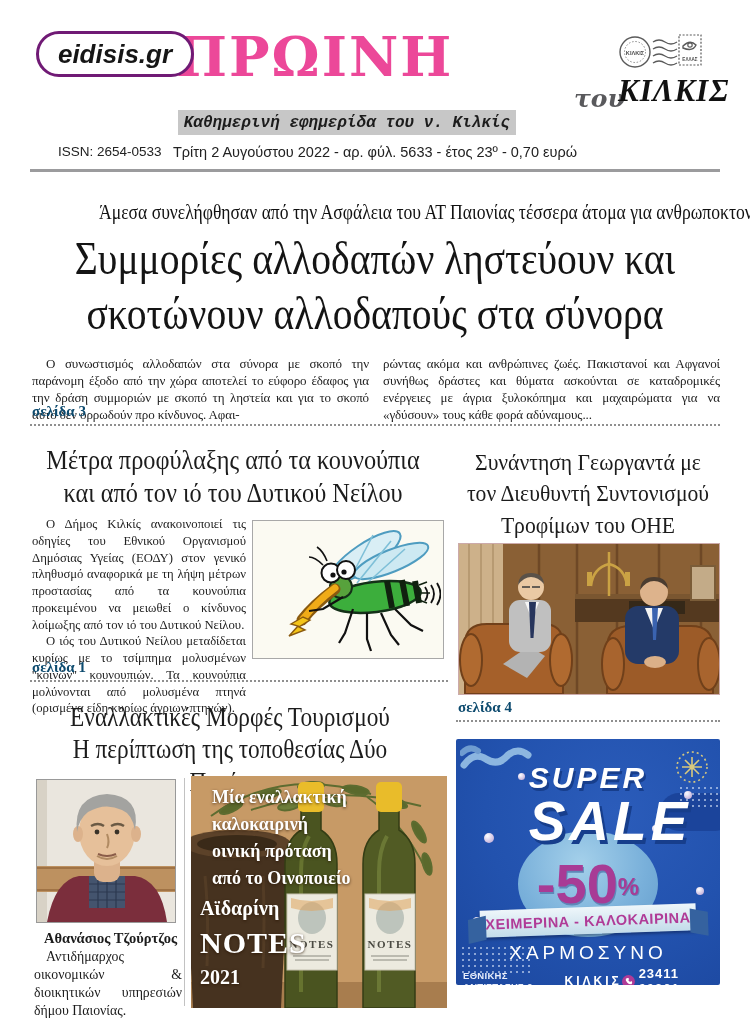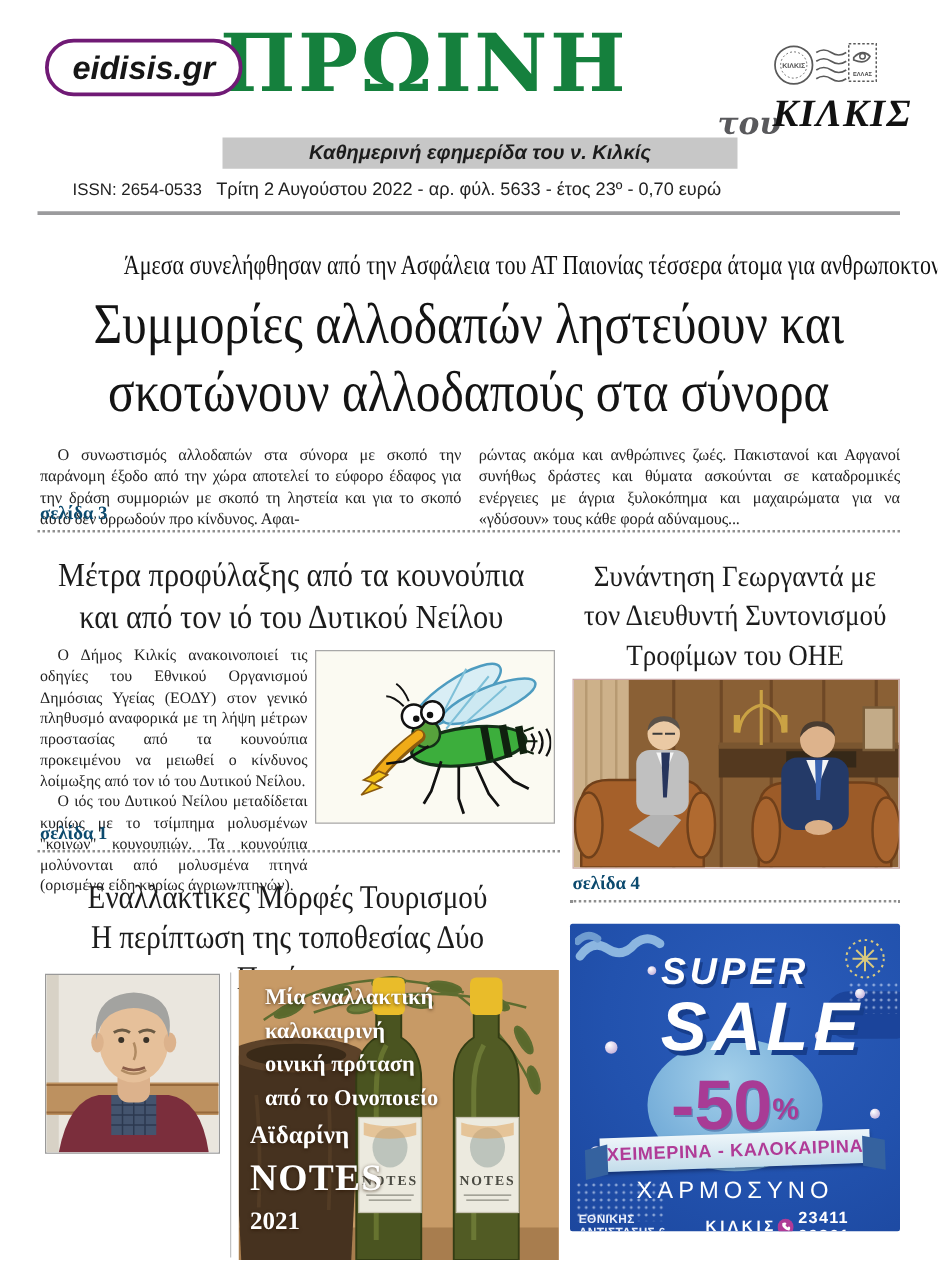--- a/index.html
+++ b/index.html
@@ -2,30 +2,30 @@
 <html><head>
 <meta charset="utf-8">
 <style>
   html,body{margin:0;padding:0;background:#ffffff;}
   .page{position:relative;width:750px;height:1020px;background:#fff;overflow:hidden;
         font-family:"Liberation Serif","DejaVu Serif",serif;color:#1a1a1a;}
   
   .logo-pill{position:absolute;left:36px;top:31px;width:152px;height:40px;border:3px solid #701a75;
              border-radius:24px;display:flex;align-items:center;justify-content:center;
              font-family:"Liberation Sans","DejaVu Sans",sans-serif;font-weight:bold;font-size:26px;color:#161616;background:#fff;z-index:3;font-style:italic;}
-  .masthead{position:absolute;left:176px;top:20px;font-family:"DejaVu Serif",serif;font-weight:bold;
-            font-size:64px;line-height:1;color:#15803d;letter-spacing:2px;z-index:2;}
+  .masthead{position:absolute;left:176px;top:30px;font-family:"DejaVu Serif",serif;font-weight:bold;
+            font-size:54px;line-height:1;color:#ec4899;letter-spacing:2px;z-index:2;}
   .m-tou{position:absolute;left:574px;top:84px;font-family:"DejaVu Serif",serif;font-style:italic;font-weight:bold;
          font-size:25px;color:#59595c;z-index:2;}
   .m-kilkis{position:absolute;left:618px;top:73px;font-style:italic;font-weight:bold;font-size:31px;color:#111;
             letter-spacing:1px;z-index:2;}
   .stamp{position:absolute;left:616px;top:30px;width:88px;height:48px;z-index:2;}
-  .subtitle-bar{position:absolute;left:178px;top:110px;width:412px;height:25px;background:#c7c7c7;
+  .subtitle-bar{position:absolute;left:178px;top:110px;width:338px;height:25px;background:#c7c7c7;
                 display:flex;align-items:center;justify-content:center;
-                font-family:Liberation Sans, sans-serif;font-style:italic;font-weight:bold;
+                font-family:Liberation Mono, monospace;font-style:italic;font-weight:bold;
                 font-size:16px;color:#1c1c1c;z-index:1;}
   .issn{position:absolute;left:58px;top:144px;font-family:"Liberation Sans",sans-serif;font-size:13.5px;color:#222;}
   .dateline{position:absolute;left:0;top:144px;width:750px;text-align:center;
             font-family:"Liberation Sans",sans-serif;font-size:14.5px;color:#222;}
   .rule-thick{position:absolute;left:30px;top:169px;width:690px;height:3px;background:#9b9b9d;}
   
   .kicker{position:absolute;left:30px;top:199px;width:690px;text-align:center;font-size:22px;color:#111;
           transform:scaleX(.80);transform-origin:center;white-space:nowrap;}
   .headline{position:absolute;left:15px;top:231px;width:720px;text-align:center;font-size:46px;line-height:1.2;
             color:#141414;transform:scaleX(.86);transform-origin:center;}
@@ -271,20 +271,24 @@
       <ellipse cx="99" cy="54" rx="5" ry="8" fill="#dcb28c"></ellipse>
       <path d="M40 52 q-4 -36 30 -38 q34 2 28 36 q-3 -16 -13 -20 q-17 -8 -34 2 q-9 7 -11 20 z" fill="#a3a3a0"></path>
       <path d="M54 46 q7 -4 13 0 M74 46 q7 -4 13 0" stroke="#6b5a44" stroke-width="2.4" fill="none"></path>
       <circle cx="60" cy="52" r="2.4" fill="#3a3228"></circle>
       <circle cx="80" cy="52" r="2.4" fill="#3a3228"></circle>
       <path d="M70 54 q3 8 0 14 M60 76 q10 6 20 0" stroke="#b08a62" stroke-width="2" fill="none"></path>
       <path d="M61 74 q9 4 18 0" stroke="#8a5c48" stroke-width="2" fill="none"></path>
     </svg>
   </div>
 
+  <div class="caption">
+    <div class="name">Αθανάσιος Τζούρτζος</div>
+    <div class="role">Αντιδήμαρχος οικονομικών &amp; διοικητικών υπηρεσιών δήμου Παιονίας.</div>
+  </div>
 
   <div class="vdivider"></div>
 
   <div class="wine-ad">
     <svg class="wine-bg" width="256" height="232" viewBox="0 0 256 232">
       <rect width="256" height="232" fill="#c79a66"></rect>
       <rect y="206" width="256" height="26" fill="#8a6035" opacity=".5"></rect>
       <g>
         <path d="M-6 70 q50 -14 104 0 l-8 162 h-88 z" fill="#46321f"></path>
         <ellipse cx="46" cy="68" rx="54" ry="14" fill="#5c4229"></ellipse>

